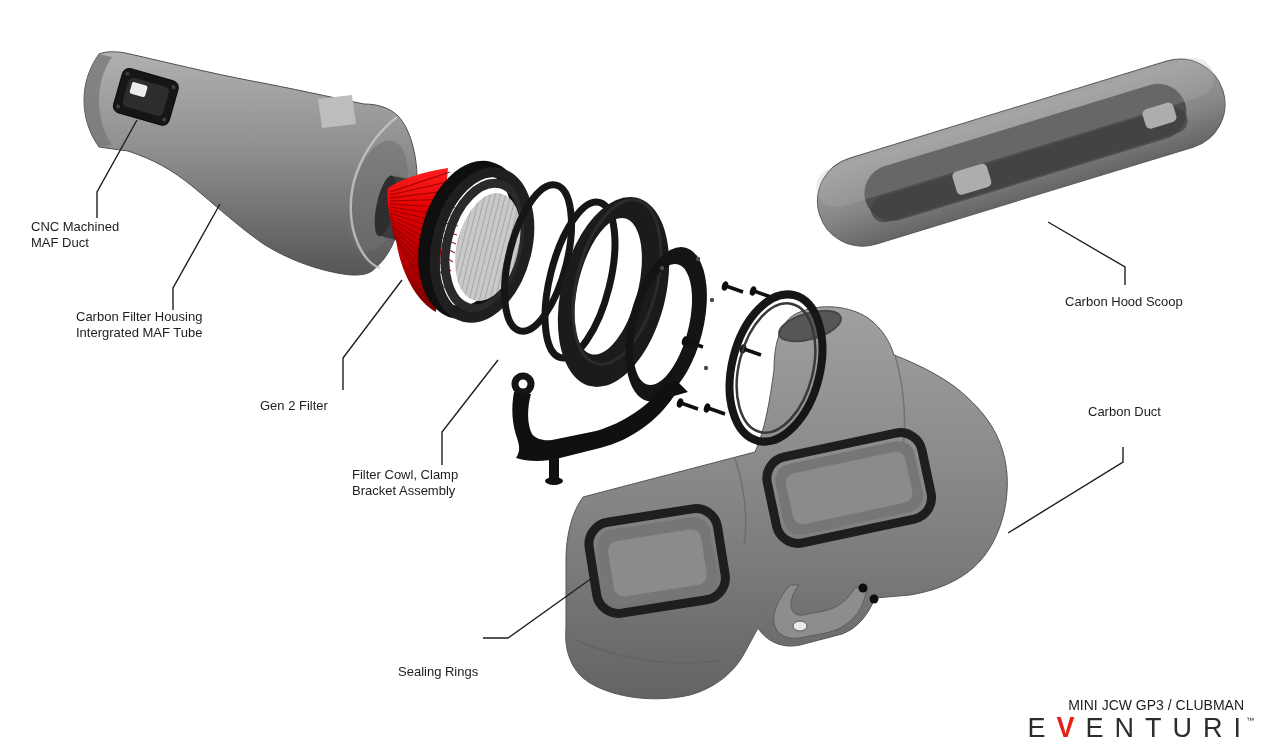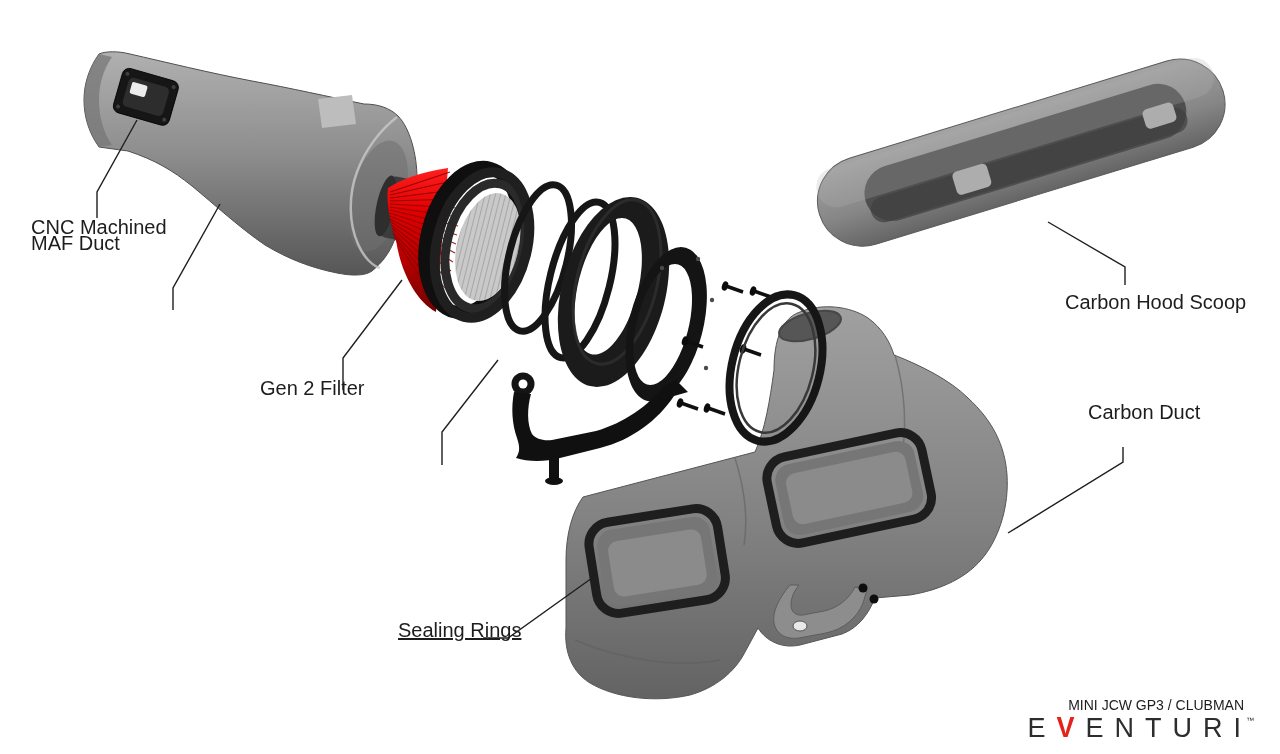--- a/index.html
+++ b/index.html
@@ -6,21 +6,21 @@
   .stage{
     position:relative;
     width:1280px;height:754px;
     background:#ffffff;
     font-family:"Liberation Sans", sans-serif;
     overflow:hidden;
   }
   .stage svg{position:absolute;left:0;top:0;}
   .part-label{
     position:absolute;
-    font-size:20px;
+    font-size:13px;
     line-height:16px;
     color:#1d1d1d;
     white-space:nowrap;
   }
   .part-label span{display:block;}
   .footer-model{
     position:absolute;
     top:697px;right:36px;
     font-size:14px;color:#1d1d1d;
     white-space:nowrap;
@@ -256,27 +256,35 @@
     <polyline points="1125,285 1125,267 1048,222"></polyline>
     <polyline points="1123,447 1123,462 1008,533"></polyline>
   </g>
 </svg>
 
 <div class="part-label" style="left:31px;top:219px;">
   <span>CNC Machined</span>
   <span>MAF Duct</span>
 </div>
 
-
-<div class="part-label" style="left:260px;top:380px;">
+<div class="part-label" style="left:76px;top:309px;">
+  <span>Carbon Filter Housing</span>
+  <span>Intergrated MAF Tube</span>
+</div>
+
+<div class="part-label" style="left:260px;top:398px;">
   <span>Gen 2 Filter</span>
 </div>
 
-
-<div class="part-label" style="left:398px;top:622px;text-decoration:underline;">
+<div class="part-label" style="left:352px;top:467px;">
+  <span>Filter Cowl, Clamp</span>
+  <span>Bracket Assembly</span>
+</div>
+
+<div class="part-label" style="left:398px;top:664px;">
   <span>Sealing Rings</span>
 </div>
 
 <div class="part-label" style="left:1065px;top:294px;text-align:right;">
   <span>Carbon Hood Scoop</span>
 </div>
 
 <div class="part-label" style="left:1088px;top:404px;">
   <span>Carbon Duct</span>
 </div>

